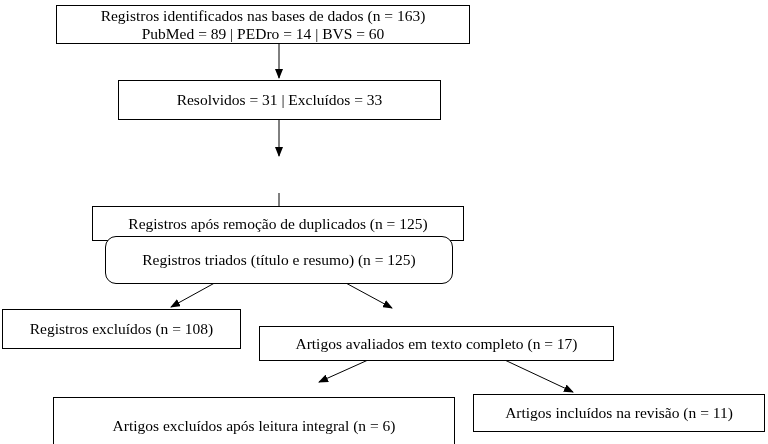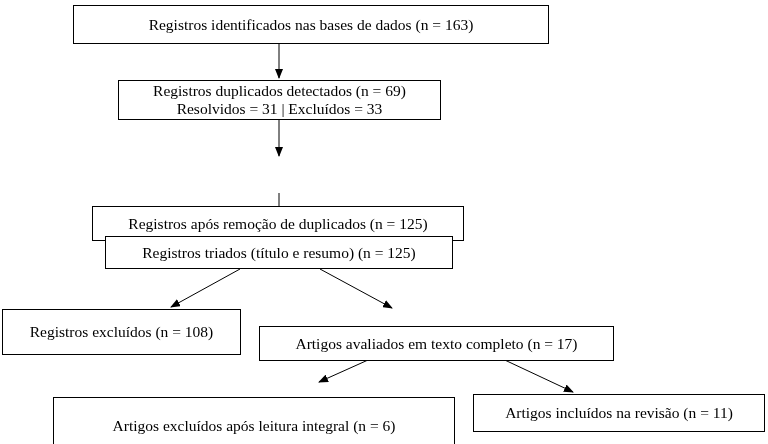--- a/index.html
+++ b/index.html
@@ -57,38 +57,38 @@
     </defs>
     <line x1="279" y1="44" x2="279" y2="78" marker-end="url(#arrowhead)"></line>
     <line x1="279" y1="120" x2="279" y2="156" marker-end="url(#arrowhead)"></line>
     <line x1="279" y1="193" x2="279" y2="234" marker-end="url(#arrowhead)"></line>
     <line x1="240" y1="269" x2="171" y2="307" marker-end="url(#arrowhead)"></line>
     <line x1="320" y1="269" x2="392" y2="308" marker-end="url(#arrowhead)"></line>
     <line x1="397" y1="347" x2="319" y2="382" marker-end="url(#arrowhead)"></line>
     <line x1="477" y1="347" x2="573" y2="392" marker-end="url(#arrowhead)"></line>
   </svg>
 
-  <div class="node" style="left:73px; top:5px; width:476px; height:39px;">
+  <div class="node" style="left:56px; top:5px; width:414px; height:39px;justify-content:space-between;">
     <div>Registros identificados nas bases de dados (n = 163)</div>
+    <div>PubMed = 89 | PEDro = 14 | BVS = 60</div>
   </div>
 
   <div class="node" style="left:118px; top:80px; width:323px; height:40px;">
-    <div>Registros duplicados detectados (n = 69)</div>
     <div>Resolvidos = 31 | Excluídos = 33</div>
   </div>
 
   <div class="node" style="left:92px; top:158px; width:372px; height:35px;margin-top:48px;">
     <div>Registros após remoção de duplicados (n = 125)</div>
   </div>
 
-  <div class="node" style="left:105px; top:236px; width:348px; height:33px;">
+  <div class="node" style="left:105px; top:236px; width:348px; height:48px;border-radius:11px;">
     <div>Registros triados (título e resumo) (n = 125)</div>
   </div>
 
-  <div class="node" style="left:2px; top:309px; width:239px; height:46px;">
+  <div class="node" style="left:2px; top:309px; width:239px; height:40px;">
     <div>Registros excluídos (n = 108)</div>
   </div>
 
   <div class="node" style="left:259px; top:326px; width:355px; height:35px;">
     <div>Artigos avaliados em texto completo (n = 17)</div>
   </div>
 
   <div class="node" style="left:53px; top:384px; width:402px; height:57px;margin-top:13px;">
     <div>Artigos excluídos após leitura integral (n = 6)</div>
   </div>

